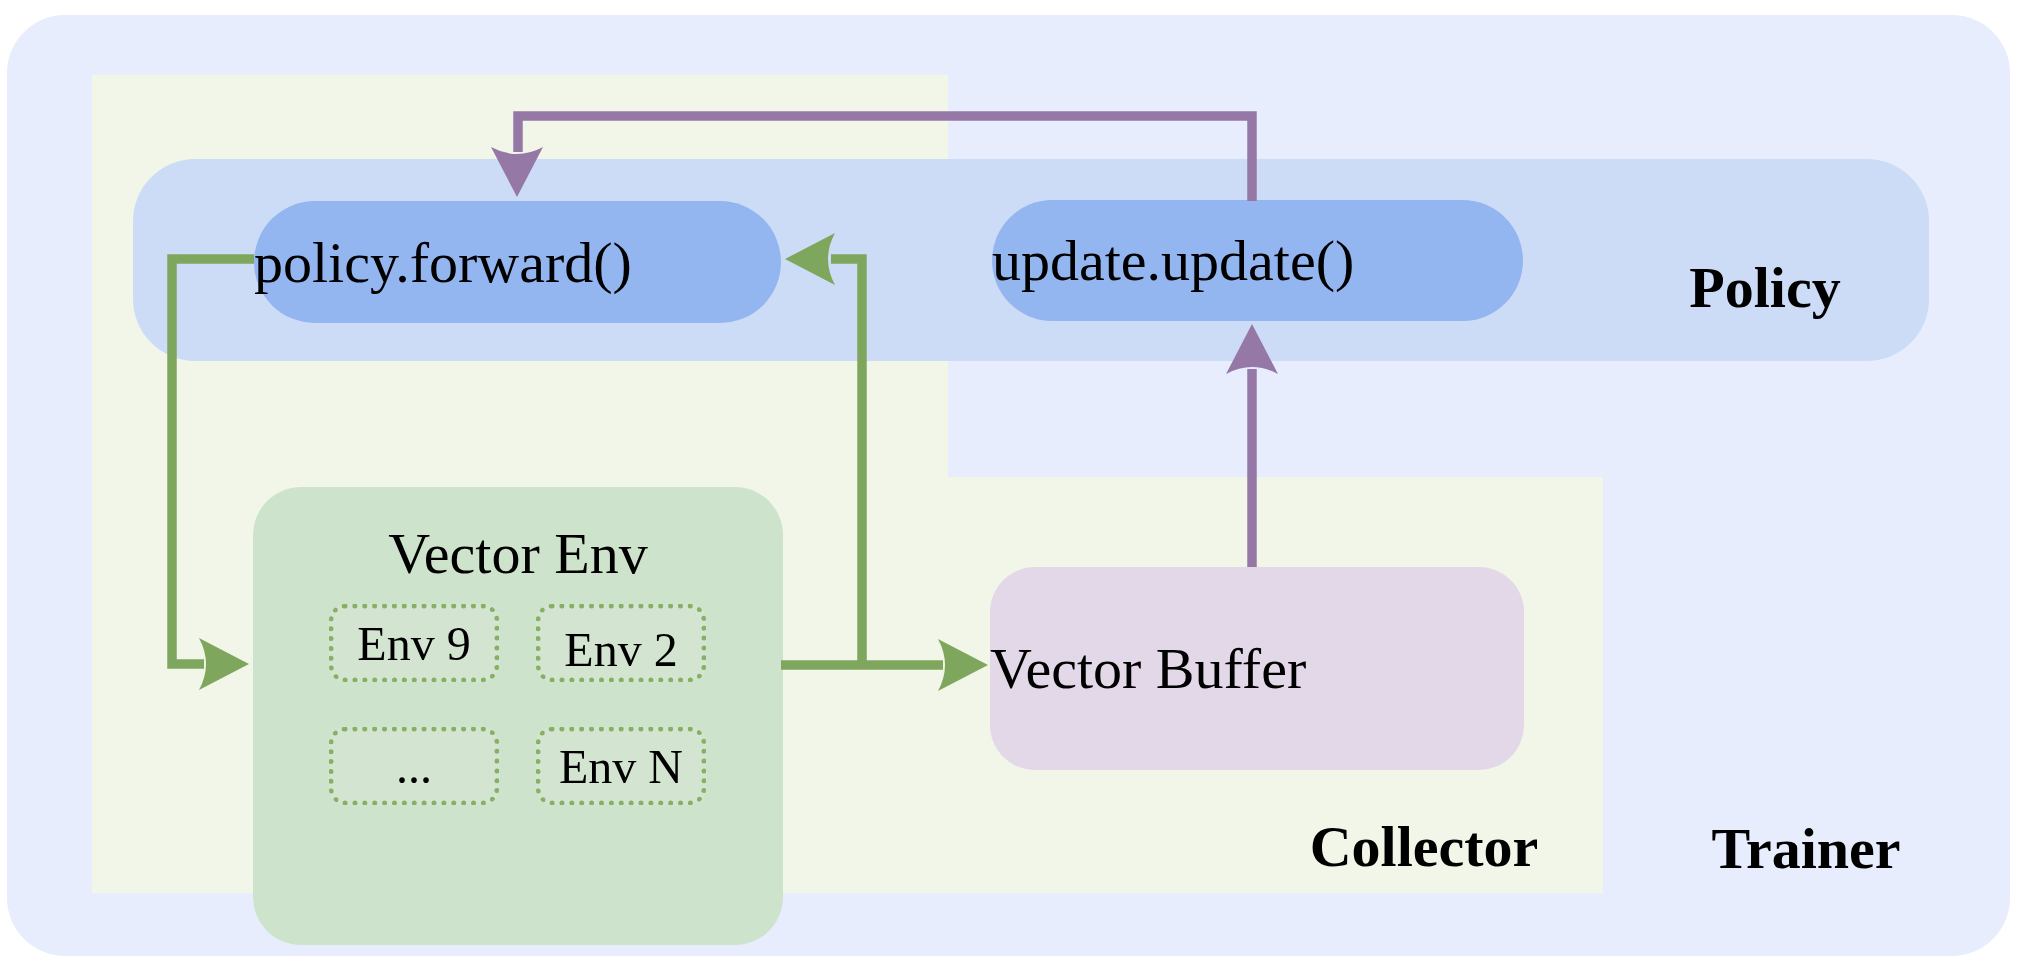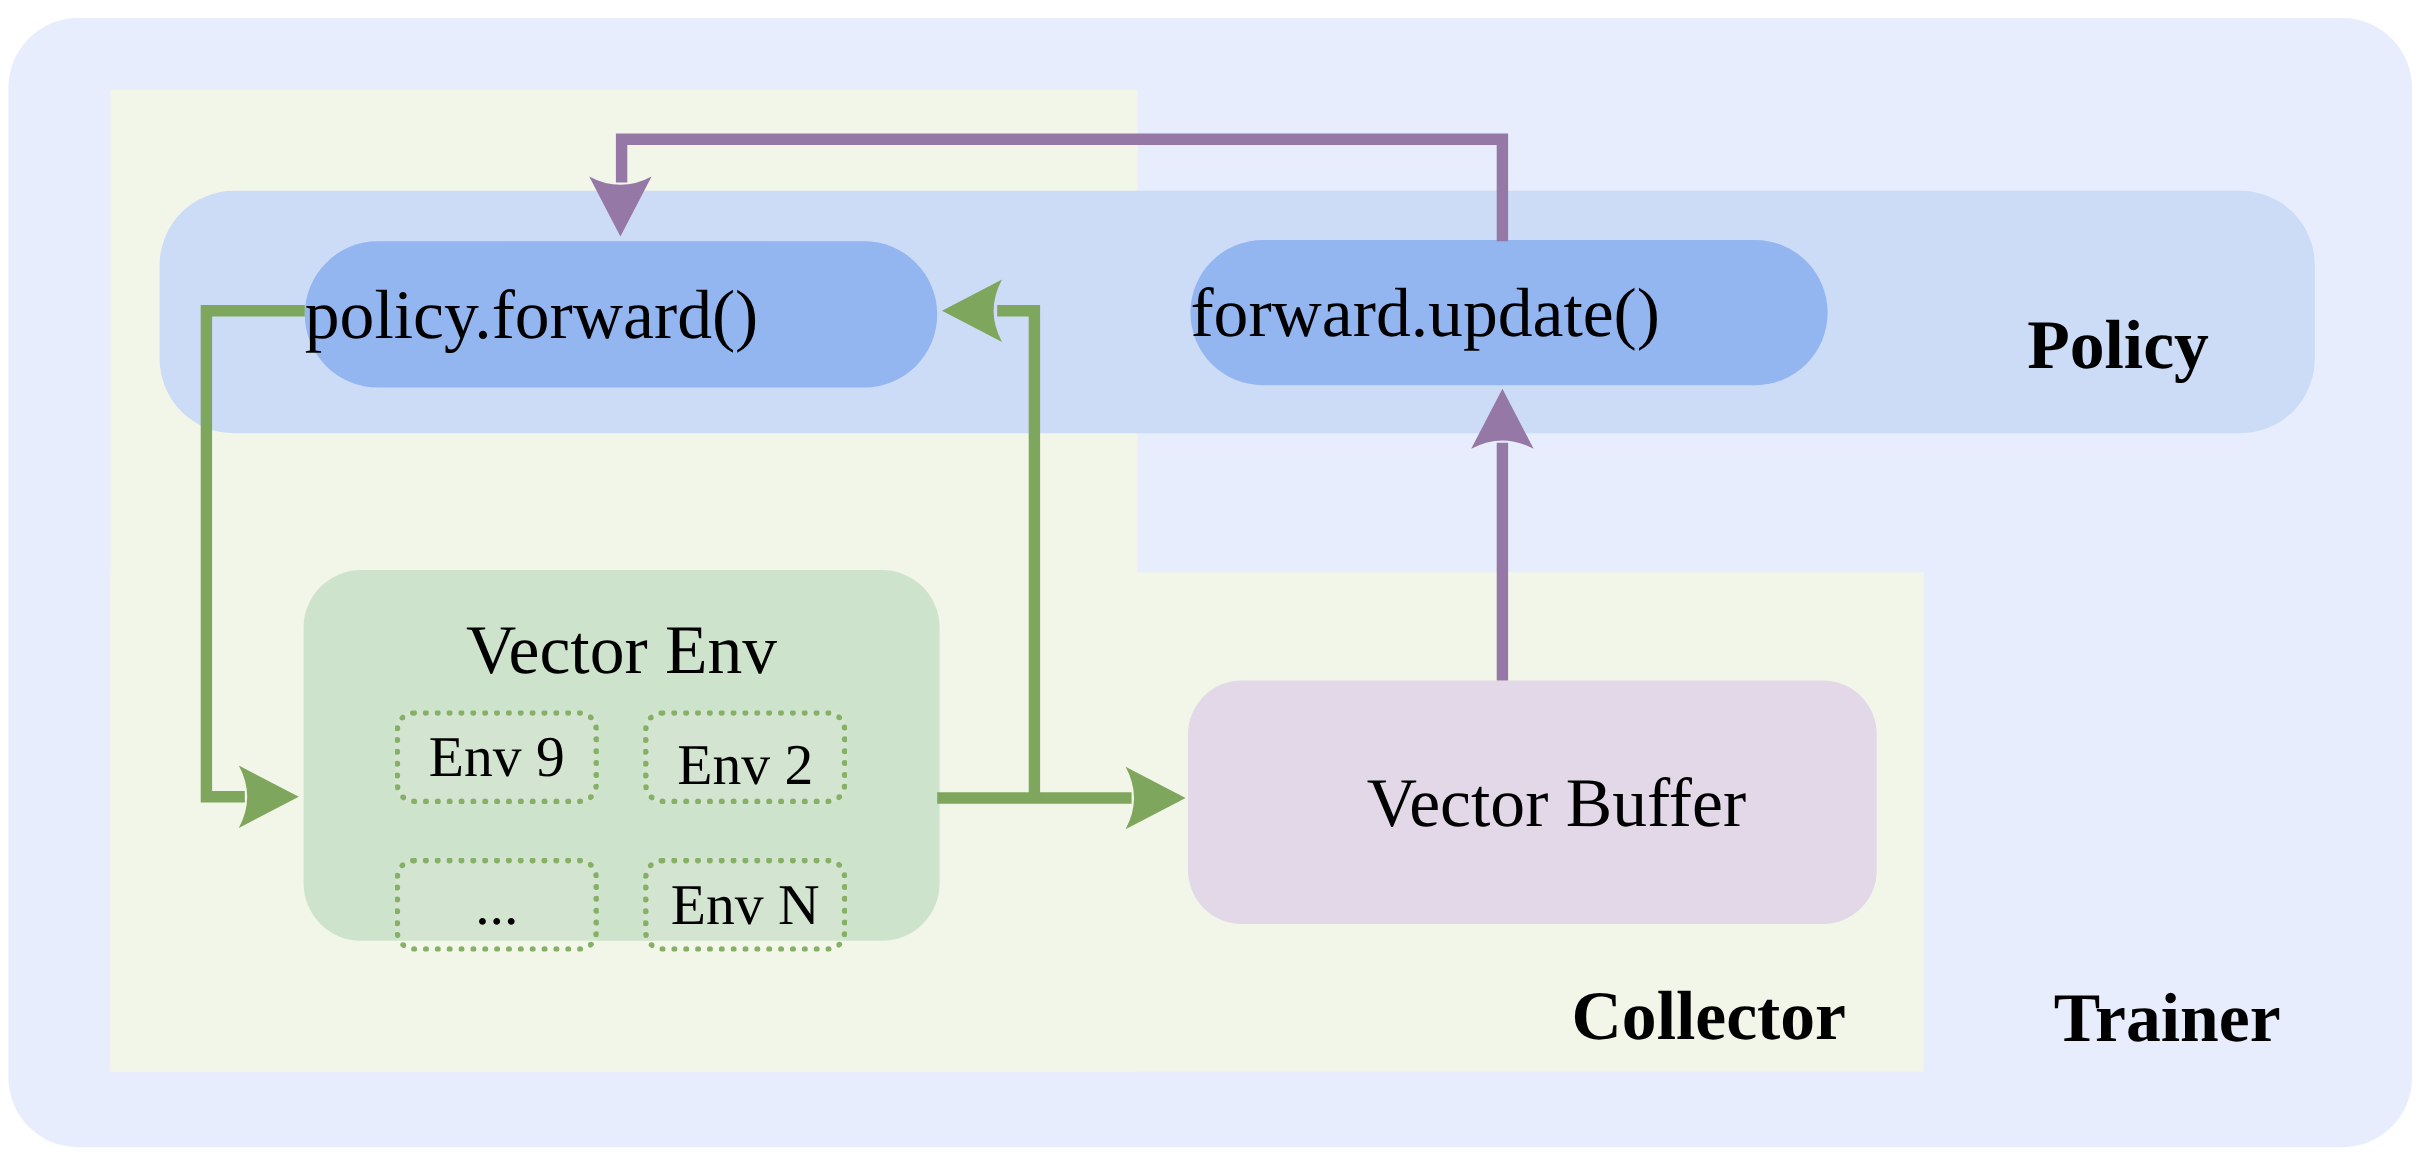--- a/index.html
+++ b/index.html
@@ -36,21 +36,21 @@
     background: var(--method-pill-bg, #93b5f0);
     border-radius: 62px;
     display: flex; align-items: center; 
     font-size: 58px;
     white-space: nowrap;
   }
   .pill-forward { left: 254px; top: 201px; width: 527px; height: 122px; }
   .pill-update  { left: 992px; top: 200px; width: 531px; height: 121px; }
 
   .vector-env-box {
-    left: 253px; top: 475px; width: 530px; height: 309px;
+    left: 253px; top: 487px; width: 530px; height: 458px;
     background: var(--vector-env-bg, #cee3cb);
     border-radius: 48px;
   }
   .env-slot {
     position: absolute;
     border: 5px dotted var(--env-dotted-border, #86b065);
     border-radius: 16px;
     box-sizing: border-box;
     display: flex; align-items: center; justify-content: center;
     font-size: 48px;
@@ -59,24 +59,23 @@
   }
   .env-slot-1 { left: 76px;  top: 117px; width: 170px; height: 78px; }
   .env-slot-2 { left: 283px; top: 117px; width: 170px; height: 78px; align-items: flex-end; }
   .env-slot-3 { left: 76px;  top: 240px; width: 170px; height: 78px; }
   .env-slot-4 { left: 283px; top: 240px; width: 170px; height: 78px; font-family: Liberation Serif, serif; }
 
   .vector-buffer-box {
     left: 990px; top: 567px; width: 534px; height: 203px;
     background: var(--vector-buffer-bg, #e3d8e8);
     border-radius: 45px;
-    display: flex; align-items: center; justify-content: center;
+    display: flex; align-items: center; 
     font-size: 58px;
     white-space: nowrap;
-    padding-left: 40px;
   }
 
   .lbl {
     position: absolute;
     transform: translate(-50%, -50%);
     font-size: 58px;
     white-space: nowrap;
   }
   .lbl-bold { font-weight: bold; }
   .env-title {
@@ -100,21 +99,21 @@
 
   <div class="abs trainer-region"></div>
   <div class="abs collector-tall"></div>
   <div class="abs collector-wide"></div>
   <div class="abs policy-band"></div>
 
   <div class="abs method-pill pill-forward">
     <span>policy.forward()</span>
   </div>
   <div class="abs method-pill pill-update">
-    <span>forward.update()</span>
+    <span>update.update()</span>
   </div>
 
   <div class="abs vector-env-box">
     <div class="env-title">Vector Env</div>
     <div class="env-slot env-slot-1">
       <span>Env 9</span>
     </div>
     <div class="env-slot env-slot-2">
       <span>Env 2</span>
     </div>

